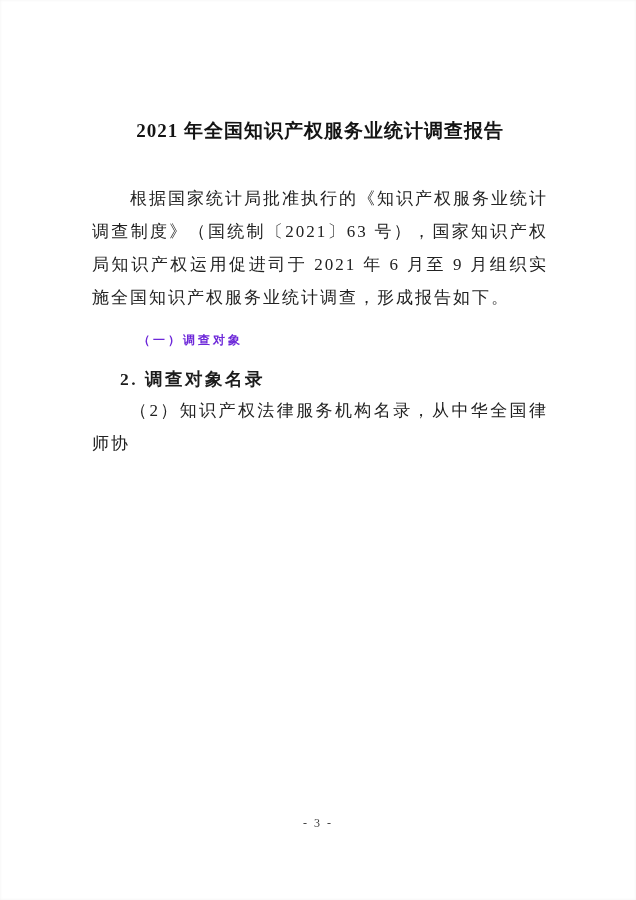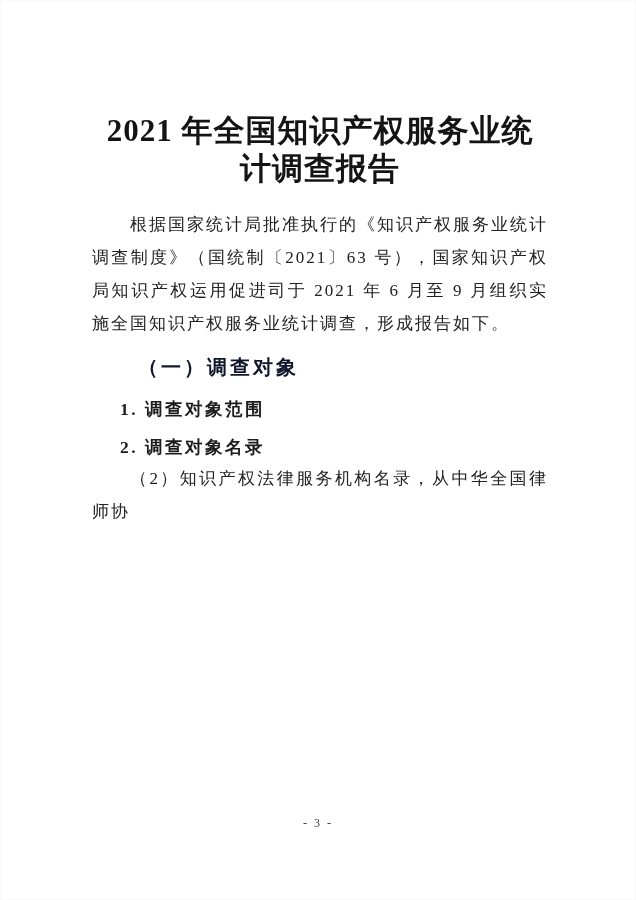--- a/index.html
+++ b/index.html
@@ -22,56 +22,56 @@
   .content {
     position: absolute;
     left: 92px;
     right: 88px;
     top: 0;
   }
   .doc-title {
     margin: 0;
     padding-top: 112px;
     text-align: center;
-    font-size: 31px;
+    font-size: 19px;
     font-weight: bold;
     line-height: 38px;
     letter-spacing: 1px;
     color: #141414;
     font-family: "Liberation Serif", "DejaVu Serif", serif;
   }
   p.body-text {
     margin: 0;
     font-size: 17px;
     line-height: 33px;
     letter-spacing: 2px;
     text-align: justify;
     text-indent: 38px;
     color: #222222;
   }
   p.intro {
-    margin-top: 20px;
+    margin-top: 32px;
   }
   .h-level1 {
     margin: 22px 0 0 36px;
     font-size: 18px;
     font-weight: bold;
     line-height: 30px;
     letter-spacing: 2.5px;
     color: #161616;
     font-family: "Liberation Sans", "DejaVu Sans", sans-serif;
   }
   .h-level2 {
     margin: 12px 0 0 46px;
-    font-size: 20px;
+    font-size: 12px;
     font-weight: bold;
     line-height: 30px;
     letter-spacing: 3px;
-    color: #0f172a;
-    font-family: Liberation Serif, serif;
+    color: #6d28d9;
+    font-family: Liberation Mono, monospace;
   }
   .h-level3 {
     margin: 12px 0 0 28px;
     font-size: 17.5px;
     font-weight: bold;
     line-height: 30px;
     letter-spacing: 2.5px;
     color: #1c1c1c;
     font-family: "Liberation Serif", "DejaVu Serif", serif;
   }
@@ -105,21 +105,20 @@
 <div class="page">
   <div class="content">
 
     <h1 class="doc-title">2021 年全国知识产权服务业统计调查报告</h1>
 
     <p class="body-text intro">根据国家统计局批准执行的《知识产权服务业统计调查制度》（国统制〔2021〕63 号），国家知识产权局知识产权运用促进司于 2021 年 6 月至 9 月组织实施全国知识产权服务业统计调查，形成报告如下。</p>
 
 
     <h3 class="h-level2">（一）调查对象</h3>
 
-    <h4 class="h-level3">1. 调查对象范围</h4>
 
 
     <h4 class="h-level3 h-item2">2. 调查对象名录</h4>
 
 
     <p class="body-text list-para-2">（2）知识产权法律服务机构名录，从中华全国律师协</p>
 
   </div>
 
   <div class="footer">- 3 -</div>

